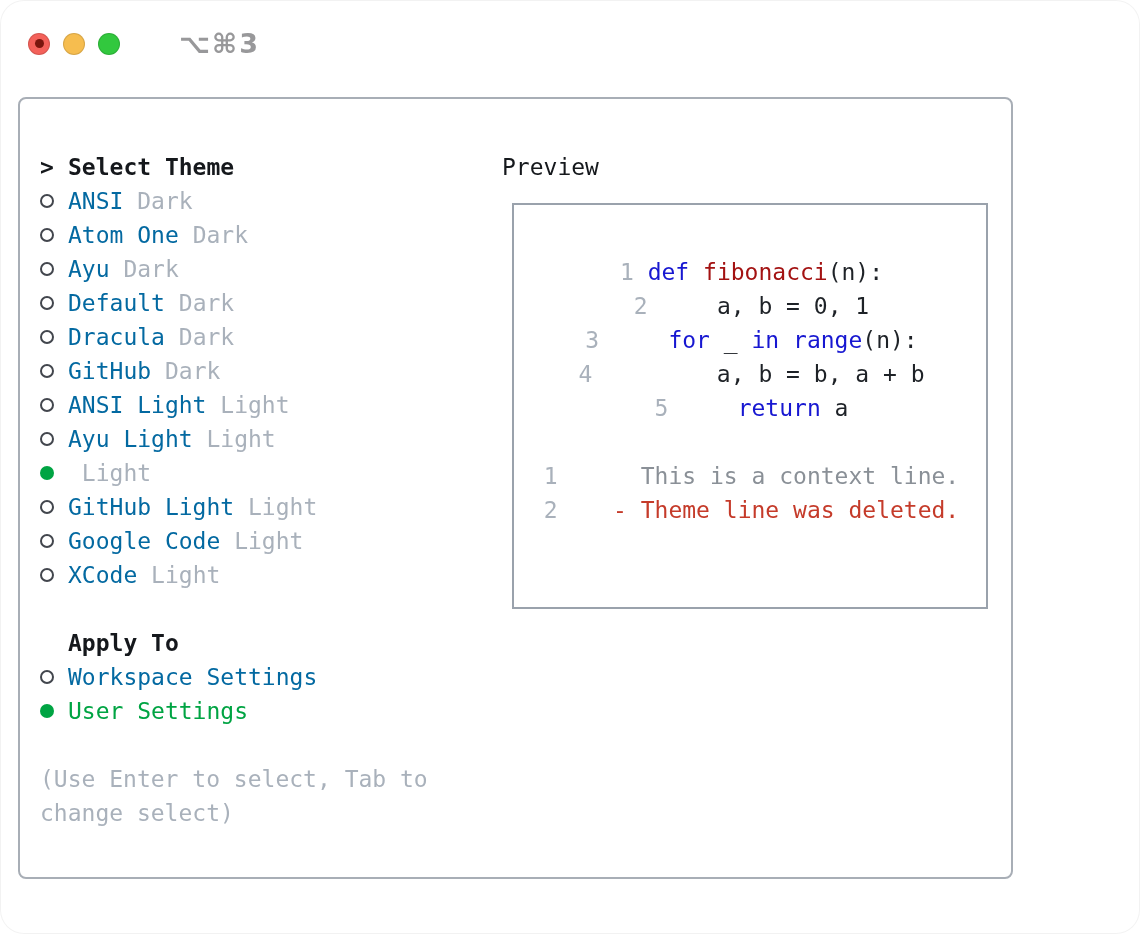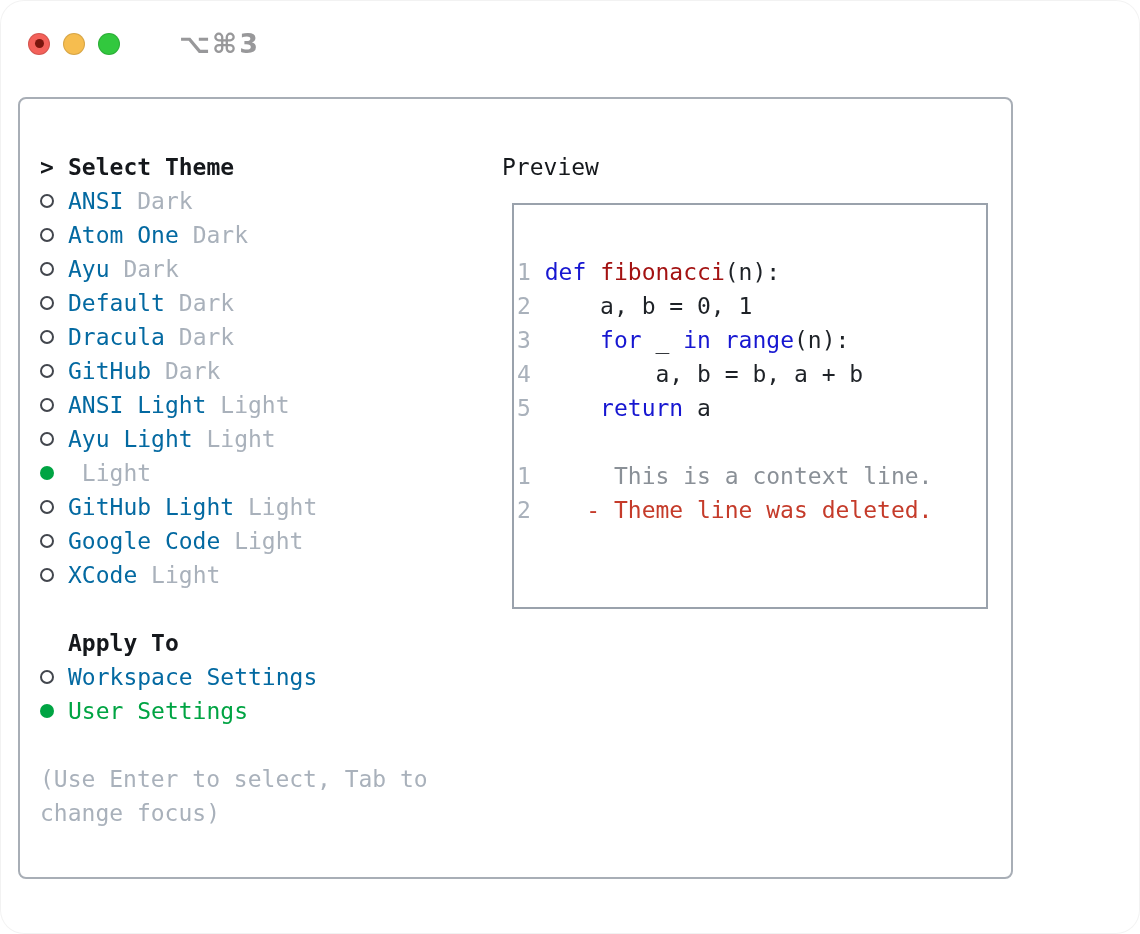--- a/index.html
+++ b/index.html
@@ -47,21 +47,21 @@
   .row.header-row { font-weight:bold; color:#15181c; }
   .spacer { height:34px; }
 
   .hint { margin-top:34px; font-size:23px; line-height:34px; color:#a9b1bb; white-space:pre; }
 
   
   .preview-title { height:34px; display:flex; align-items:center;
                    font-size:23px; font-weight:normal; color:#15181c; }
   .preview-pane {
     margin-top:19px; margin-left:10px; width:476px; height:406px;
-    border:2px solid #9aa2ac; background:#ffffff; padding:50px 0 0 3px;
+    border:2px solid #9aa2ac; background:#ffffff; padding:50px 0 0 3px;text-align:center;
   }
   .pline { height:34px; line-height:34px; white-space:pre; font-size:23px; }
   .tok-num { color:#a9b1bb; }
   .tok-kw  { color:#1717d1; }
   .tok-fn  { color:#a31212; }
   .tok-pl  { color:#1e2227; }
   .tok-ctx { color:#8a9097; }
   .tok-del { color:#c53b2a; }
   .tok-add { color:#00b11c; }
 </style>
@@ -103,21 +103,21 @@
       <div class="spacer"></div>
 
       <div class="row header-row">
         <span class="marker"></span><span>Apply To</span>
       </div>
       <div id="apply-rows">
           <div class="row"><span class="marker"><span class="ring"></span></span><span class="name">Workspace Settings</span></div>
           <div class="row selected"><span class="marker"><span class="ring filled"></span></span><span class="name">User Settings</span></div>
         </div>
 
-      <div class="hint" id="hint-block"><div>(Use Enter to select, Tab to</div><div>change focus)</div></div>
+      <div class="hint" id="hint-block"><div>(Use Enter to select, Tab to</div><div>change select)</div></div>
     </div>
 
     <div class="right-col">
       <div class="preview-title">Preview</div>
       <div class="preview-pane" id="preview-pane">
           <div class="pline"><span class="tok-num">1</span><span class="tok-pl"> </span><span class="tok-kw">def</span><span class="tok-pl"> </span><span class="tok-fn">fibonacci</span><span class="tok-pl">(n):</span></div>
           <div class="pline"><span class="tok-num">2</span><span class="tok-pl">     a, b = 0, 1</span></div>
           <div class="pline"><span class="tok-num">3</span><span class="tok-pl">     </span><span class="tok-kw">for</span><span class="tok-pl"> _ </span><span class="tok-kw">in</span><span class="tok-pl"> </span><span class="tok-kw">range</span><span class="tok-pl">(n):</span></div>
           <div class="pline"><span class="tok-num">4</span><span class="tok-pl">         a, b = b, a + b</span></div>
           <div class="pline"><span class="tok-num">5</span><span class="tok-pl">     </span><span class="tok-kw">return</span><span class="tok-pl"> a</span></div>

